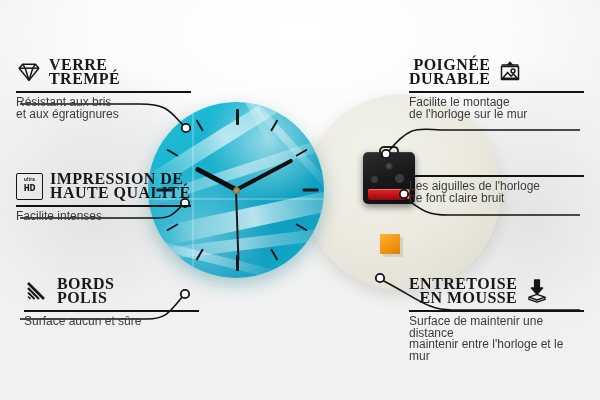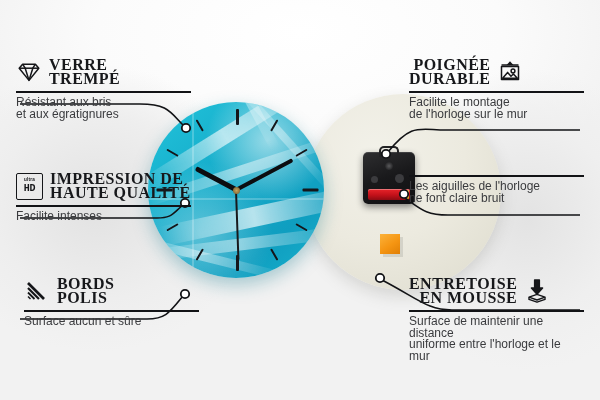--- a/index.html
+++ b/index.html
@@ -293,16 +293,16 @@
             <g fill="none" stroke="#151619" stroke-width="1.4" stroke-linejoin="round">
           <path d="M10.6 2 h4.8 v8 h3.2 L13 16.2 L7.4 10 h3.2 Z" fill="#151619" stroke="#151619"></path>
           <path d="M13 16.4 L21 19.2 L13 22 L5 19.2 Z"></path>
           <path d="M5 19.2 v2.2 L13 24.2 L21 21.4 v-2.2"></path>
         </g>
           </svg>
       </span>
     </div>
     <div class="rule"></div>
     <div class="desc">Surface de maintenir une distance</div>
-    <div class="desc">uniforme entre l'horloge et le mur</div>
+    <div class="desc">maintenir entre l'horloge et le mur</div>
   </div>
 
 </div>
 
 </body></html>

